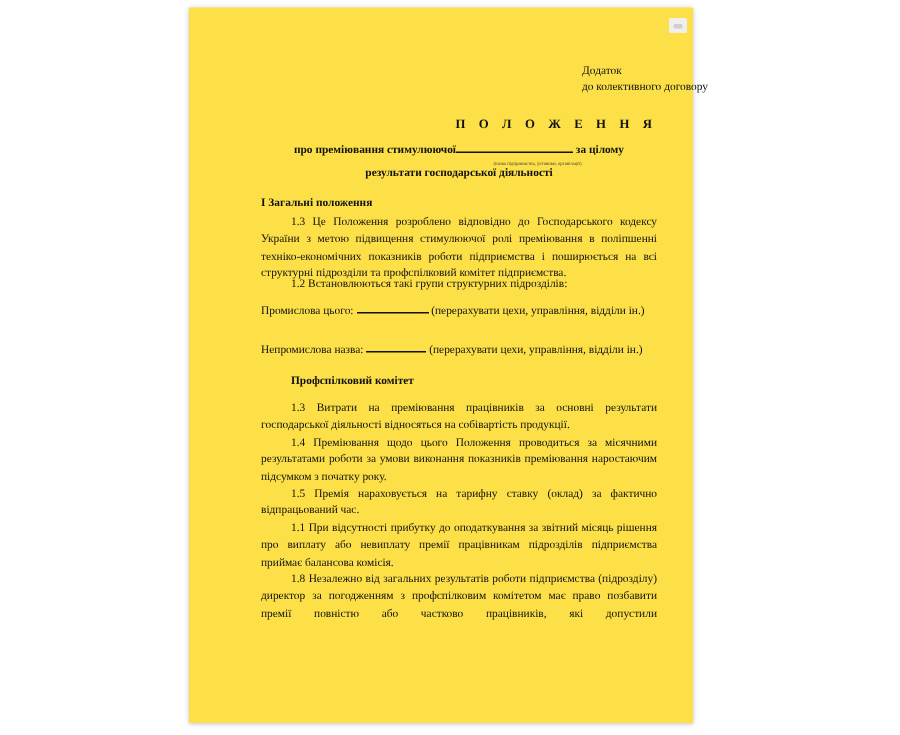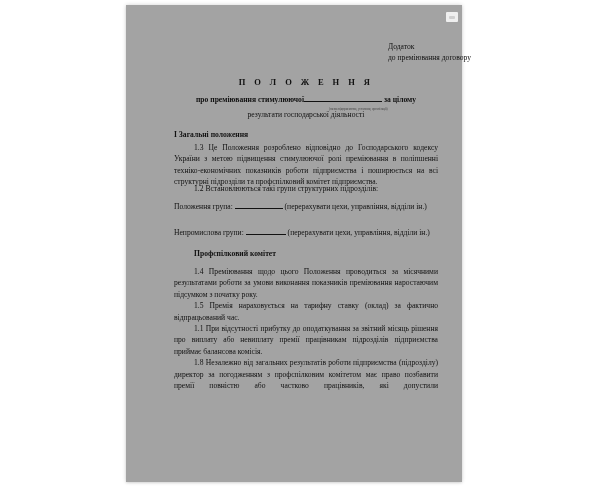--- a/index.html
+++ b/index.html
@@ -2,55 +2,55 @@
 <html><head>
 <meta charset="utf-8">
 <style>
   html, body { margin: 0; padding: 0; }
   body {
     width: 600px; height: 490px; background: #ffffff; position: relative; overflow: hidden;
     font-family: "Liberation Serif", "DejaVu Serif", serif; color: #111;
   }
   .page {
     position: absolute; left: 126px; top: 5px; width: 336px; height: 477px;
-    background: #a3a3a3;
+    background: #fde047;
     box-shadow: 0 0 4px rgba(0,0,0,0.18), 0 1px 2px rgba(0,0,0,0.08);
   }
   .corner-btn {
     position: absolute; left: 320px; top: 7px; width: 12px; height: 10px;
     background: #efefef; border-radius: 1px;
     display: flex; align-items: center; justify-content: center;
   }
   .corner-btn span { width: 6px; height: 3px; background: #cfcfcf; border-radius: 1px; display: block; }
   .content { position: absolute; left: 48px; top: 0; width: 264px; font-size: 7.6px; line-height: 11.4px; }
   .appendix { position: absolute; left: 214px; top: 36px; font-size: 7.6px; line-height: 11px; white-space: nowrap; }
-  .title { position: absolute; left: 0; width: 264px; top: 72px; text-align: center; font-weight: bold; font-size: 8.5px; letter-spacing: 3.4px; }
+  .title { position: absolute; left: 0; width: 264px; top: 72px; text-align: right; font-weight: bold; font-size: 8.5px; letter-spacing: 3.4px; }
   .subtitle1 { position: absolute; left: 0; width: 264px; top: 89px; text-align: center; font-weight: bold; font-size: 7.6px; white-space: nowrap; }
   .subnote { position: absolute; left: 155px; top: 99px; font-size: 3.2px; color: #444; white-space: nowrap; }
-  .subtitle2 { position: absolute; left: 0; width: 264px; top: 104px; text-align: center; font-weight: normal; font-size: 7.6px; }
+  .subtitle2 { position: absolute; left: 0; width: 264px; top: 104px; text-align: center; font-weight: bold; font-size: 7.6px; }
   .section1 { position: absolute; left: 0; width: 264px; top: 124px; text-align: left; font-weight: bold; font-size: 7.6px; }
   .block { position: absolute; left: 0; width: 264px; }
   .p { text-align: justify; margin: 0; }
   .p.indent { text-indent: 20px; }
   .p.last { text-align-last: left; }
   .bold { font-weight: bold; }
   .u { display: inline-block; border-bottom: 0.7px solid #111; height: 7px; vertical-align: baseline; }
 </style>
 </head>
 <body>
 
 <div class="page">
   <div class="corner-btn">
       <span></span>
     </div>
 
   <div class="content">
     <div class="appendix">
       <div>Додаток</div>
-      <div>до преміювання договору</div>
+      <div>до колективного договору</div>
     </div>
 
     <div class="title">П О Л О Ж Е Н Н Я</div>
 
     <div class="subtitle1">
       <span>про преміювання стимулюючої</span><span class="u" style="width:78px"></span><span> за цілому</span>
     </div>
     <div class="subnote">(назва підприємства, установи, організації)</div>
     <div class="subtitle2">результати господарської діяльності</div>
 
@@ -58,29 +58,30 @@
 
     <div class="block" style="top:137px">
       <p class="p indent last">1.3 Це Положення розроблено відповідно до Господарського кодексу України з метою підвищення стимулюючої ролі преміювання в поліпшенні техніко-економічних показників роботи підприємства і поширюється на всі структурні підрозділи та профспілковий комітет підприємства.</p>
     </div>
 
     <div class="block" style="top:178px">
       <p class="p indent">1.2 Встановлюються такі групи структурних підрозділів:</p>
     </div>
 
     <div class="block" style="top:196px">
-      <p class="p last"><span>Положення група: </span><span class="u" style="width:48px"></span><span> (перерахувати цехи, управління, відділи ін.)</span></p>
+      <p class="p last"><span>Промислова цього: </span><span class="u" style="width:48px"></span><span> (перерахувати цехи, управління, відділи ін.)</span></p>
     </div>
 
     <div class="block" style="top:222px">
-      <p class="p last"><span>Непромислова групи: </span><span class="u" style="width:40px"></span><span> (перерахувати цехи, управління, відділи ін.)</span></p>
+      <p class="p last"><span>Непромислова назва: </span><span class="u" style="width:40px"></span><span> (перерахувати цехи, управління, відділи ін.)</span></p>
     </div>
 
     <div class="block bold" style="top:243px; left:20px; width:200px">Профспілковий комітет</div>
 
     <div class="block" style="top:261px">
+      <p class="p indent last">1.3 Витрати на преміювання працівників за основні результати господарської діяльності відносяться на собівартість продукції.</p>
       <p class="p indent last">1.4 Преміювання щодо цього Положення проводиться за місячними результатами роботи за умови виконання показників преміювання наростаючим підсумком з початку року.</p>
       <p class="p indent last">1.5 Премія нараховується на тарифну ставку (оклад) за фактично відпрацьований час.</p>
       <p class="p indent last">1.1 При відсутності прибутку до оподаткування за звітний місяць рішення про виплату або невиплату премії працівникам підрозділів підприємства приймає балансова комісія.</p>
       <p class="p indent" style="text-align-last: justify">1.8 Незалежно від загальних результатів роботи підприємства (підрозділу) директор за погодженням з профспілковим комітетом має право позбавити премії повністю або частково працівників, які допустили</p>
     </div>
   </div>
 </div>
 
 </body></html>

